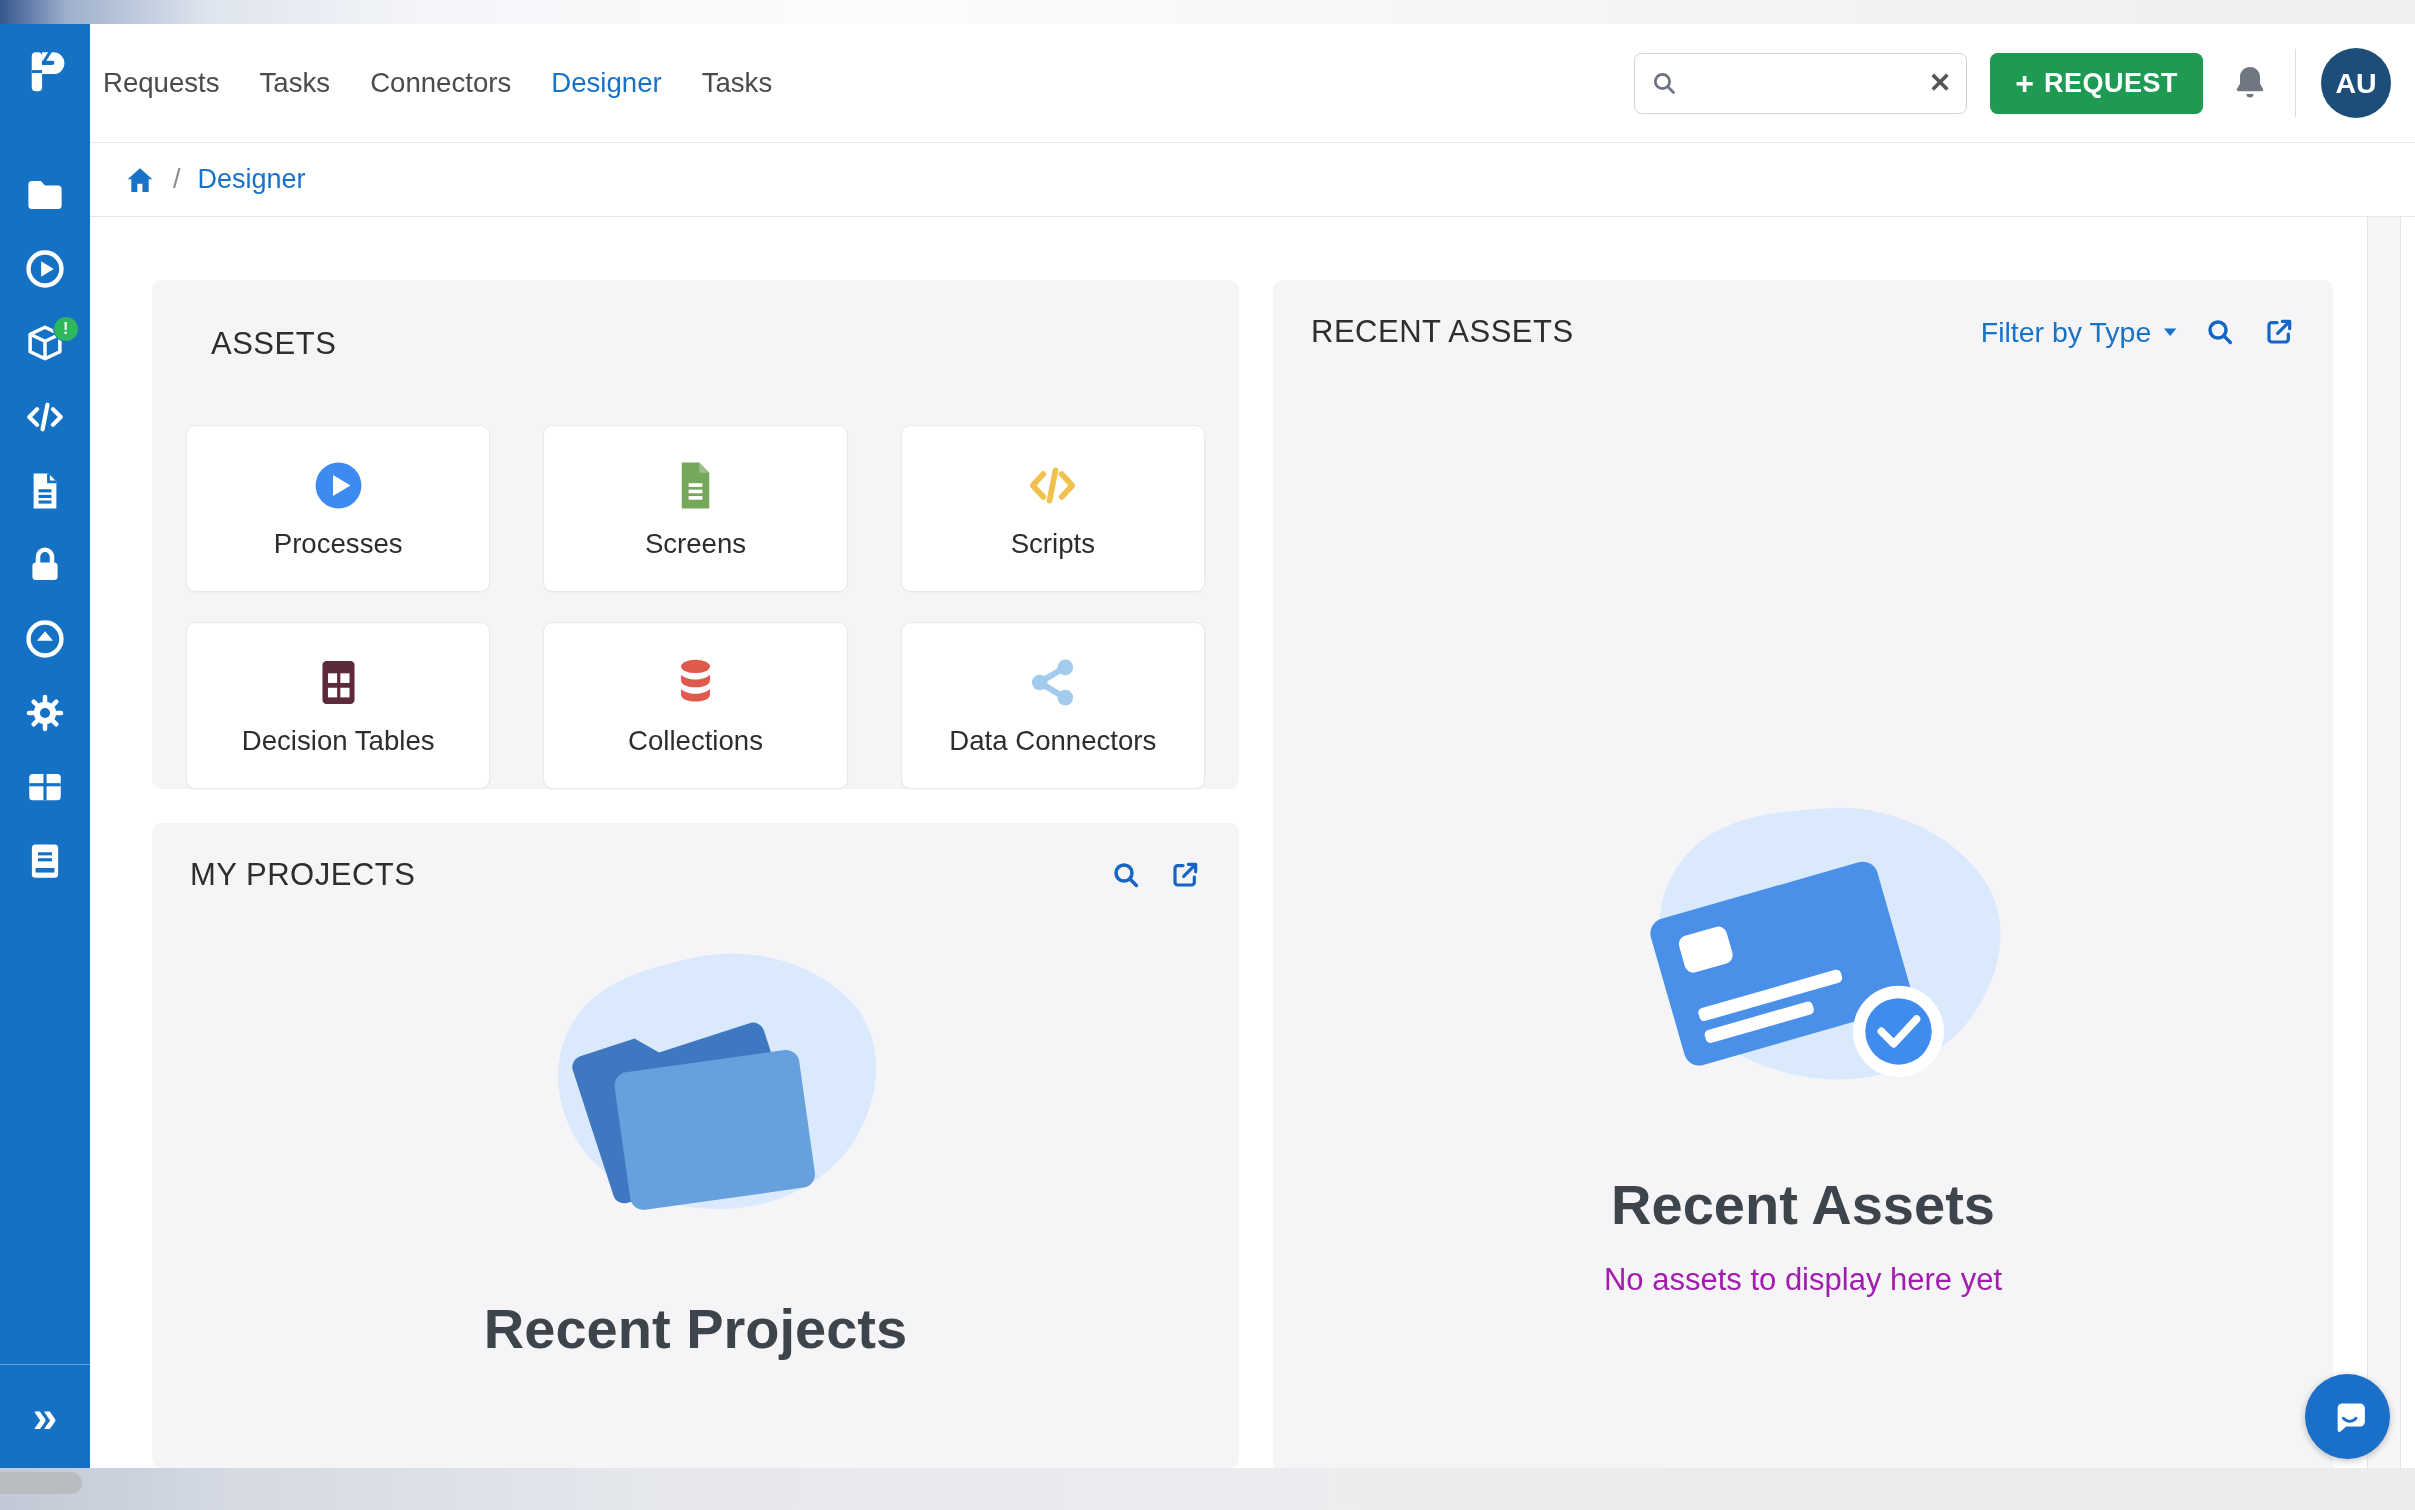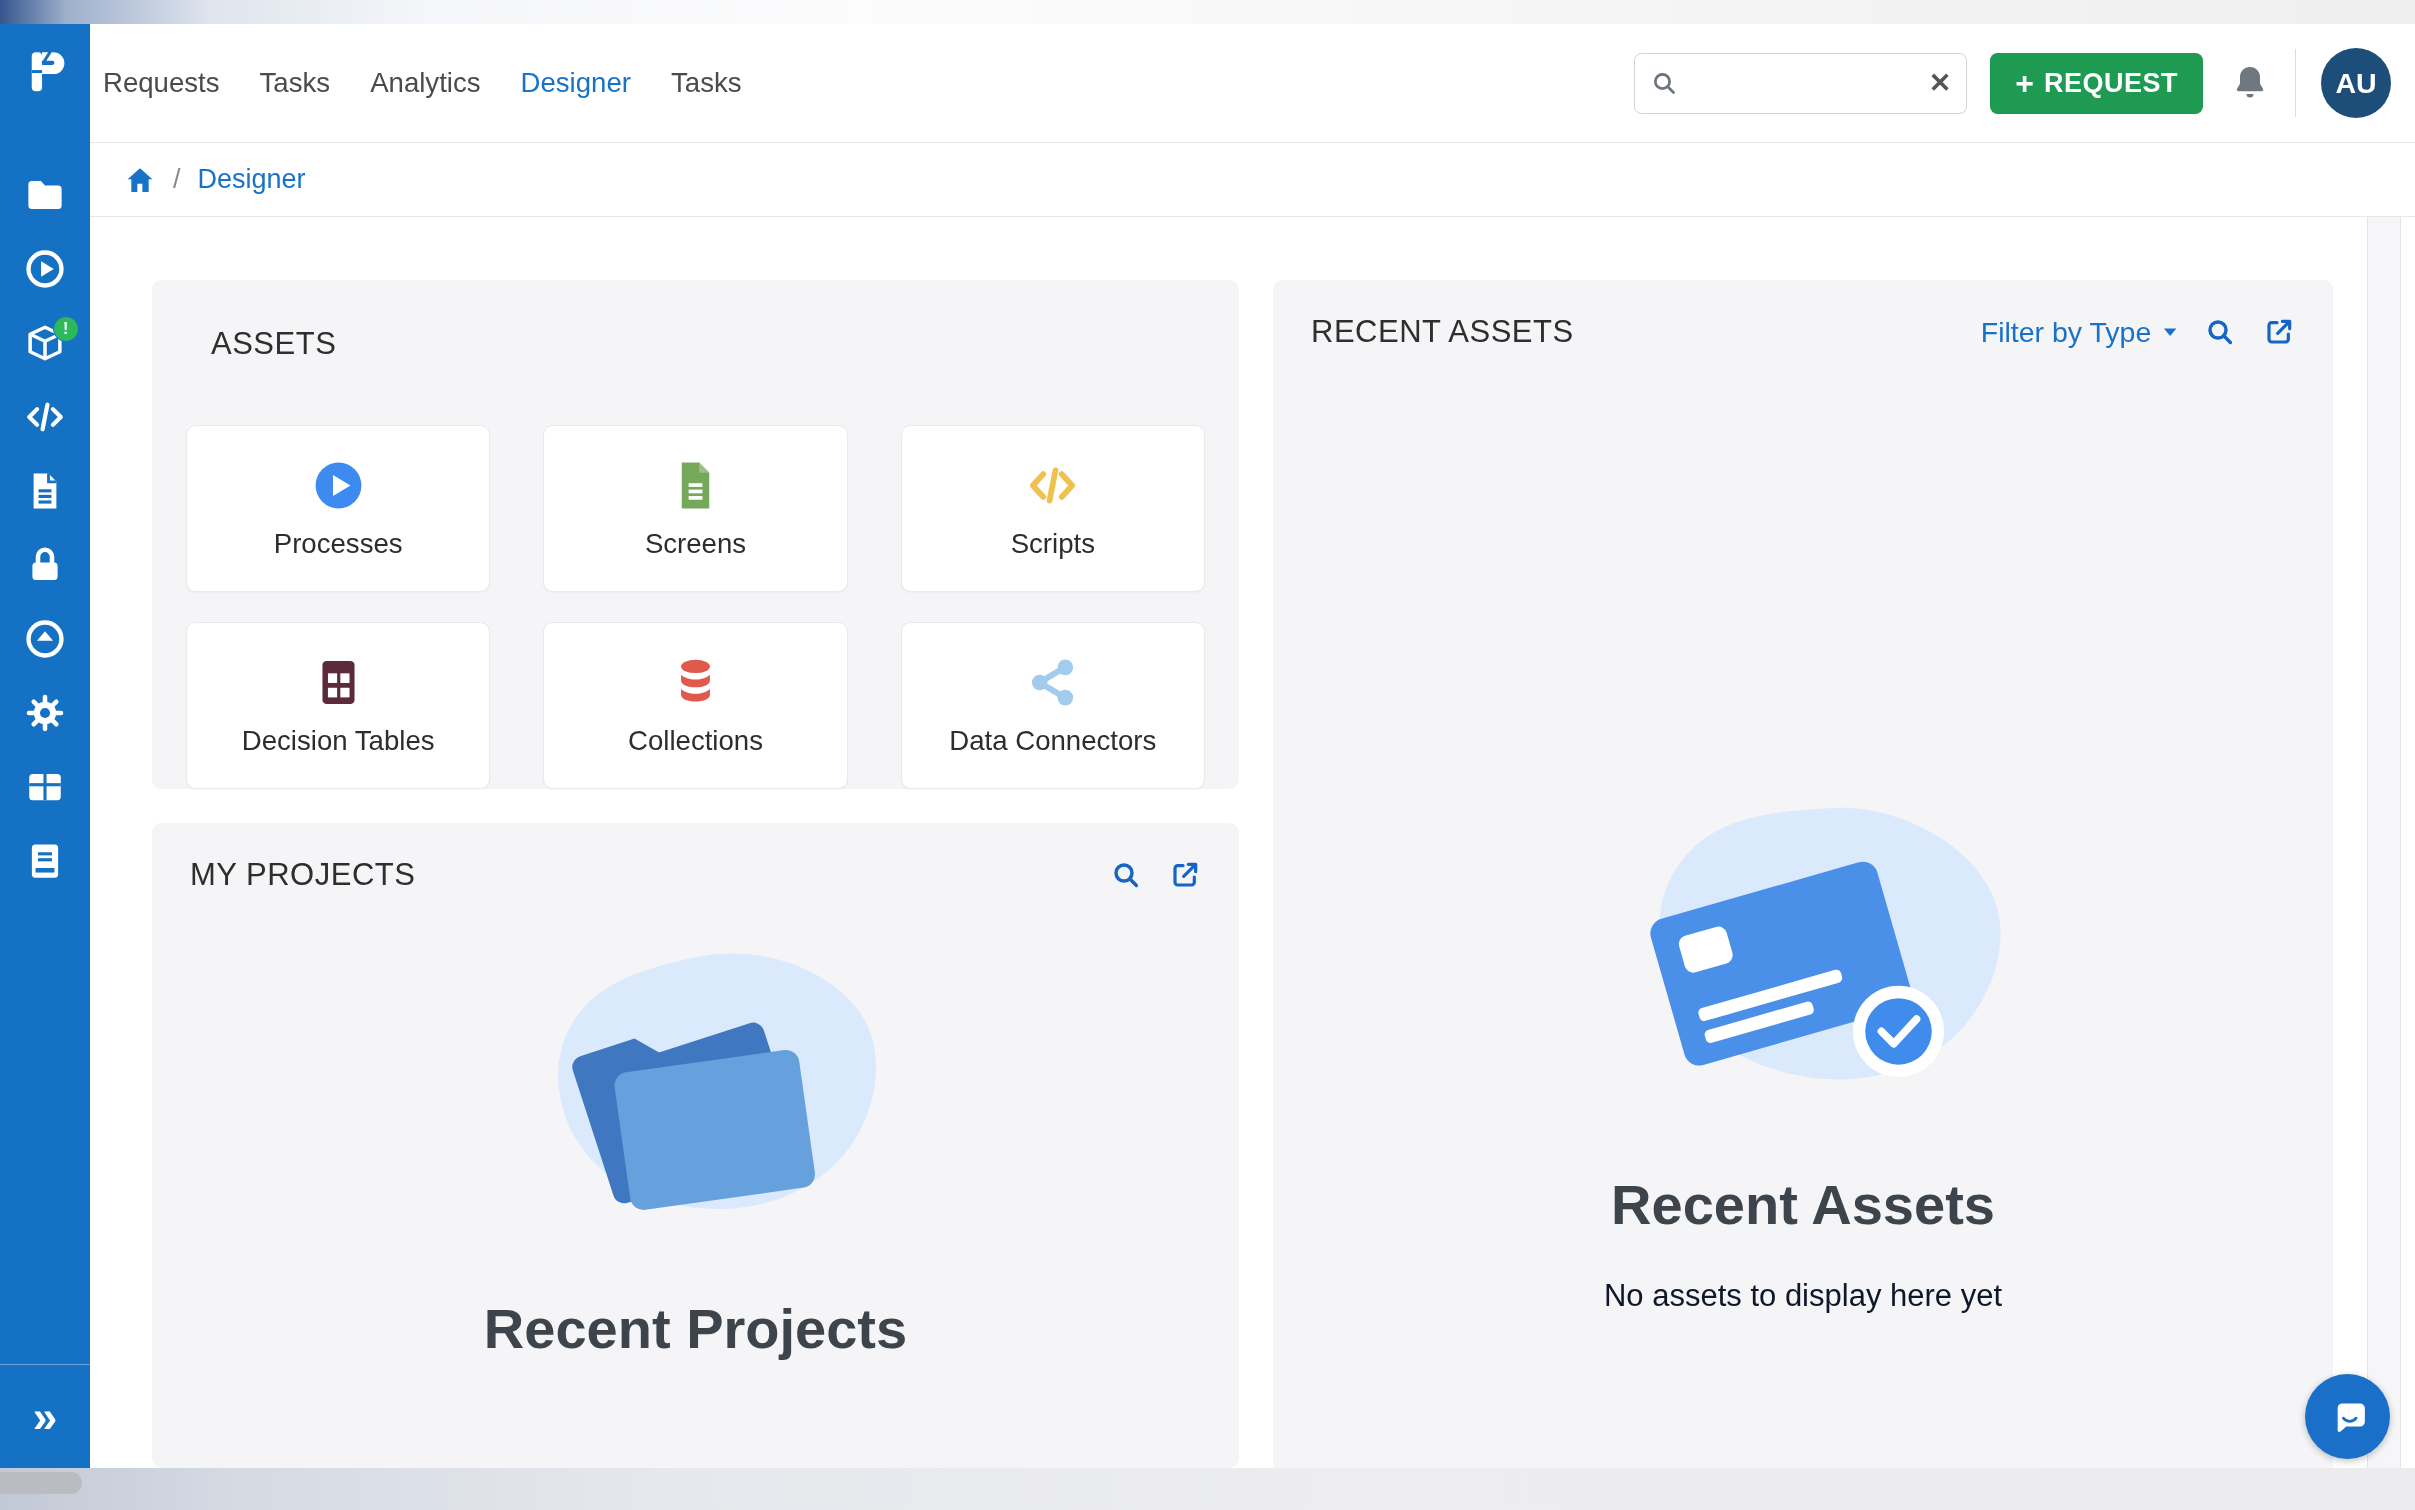--- a/index.html
+++ b/index.html
@@ -64,21 +64,21 @@
 
   .panel-hdr { display:flex; align-items:center; padding:34px 38px 0 38px; }
   .panel-hdr .tools { margin-left:auto; display:flex; align-items:center; gap:27px; }
   .tool-icon { cursor:pointer; display:flex; }
   .tool-icon svg { width:32px; height:32px; }
   .filter-link { display:flex; align-items:center; gap:11.4px; color:#1772c8; font-size:28.5px; cursor:pointer; }
 
   .panel-projects { margin-top:34px; height:723px; padding:0; }
   .empty-state { display:flex; flex-direction:column; align-items:center; }
   .empty-title { font-size:56px; font-weight:bold; color:#3e444b; }
-  .empty-sub { font-size:31px; color:#0f172a; margin-top:41px; }
+  .empty-sub { font-size:31px; color:#a21caf; margin-top:25px; }
   .panel-projects .empty-state { margin-top:51px; }
   .panel-recent { height:1332px; }
   .panel-recent .empty-state { margin-top:442px; }
 
   
   .v-scrollbar { position:absolute; right:15px; top:217px; width:34px; height:1251px; background:#f6f6f8; border-left:1px solid #e4e4e6; border-right:1px solid #e4e4e6; cursor:pointer; }
 
   
   .chat-launcher { position:absolute; left:2305px; top:1374px; width:85px; height:85px; border-radius:50%; background:#1a70c8; display:flex; align-items:center; justify-content:center; cursor:pointer; box-shadow:0 1.9px 7.6px rgba(0,0,0,0.25); }
   .chat-launcher svg { width:46px; height:46px; }
@@ -193,21 +193,21 @@
       <div class="side-expand">
         <span>»</span>
       </div>
     </div>
   </div>
 
   <div class="header">
     <nav class="topnav">
       <a>Requests</a>
       <a>Tasks</a>
-      <a>Analytics</a>
+      <a>Connectors</a>
       <a class="active">Designer</a>
       <a>Tasks</a>
     </nav>
     <div class="hdr-right">
       <div class="searchbox">
         <svg viewBox="0 0 24 24" fill="none" stroke="#6b7280" stroke-width="2.3" stroke-linecap="round">
             <circle cx="10.5" cy="10.5" r="6"></circle>
             <path d="M15.2 15.2l4.6 4.6"></path>
           </svg>
         <input type="text" placeholder="" style="">

